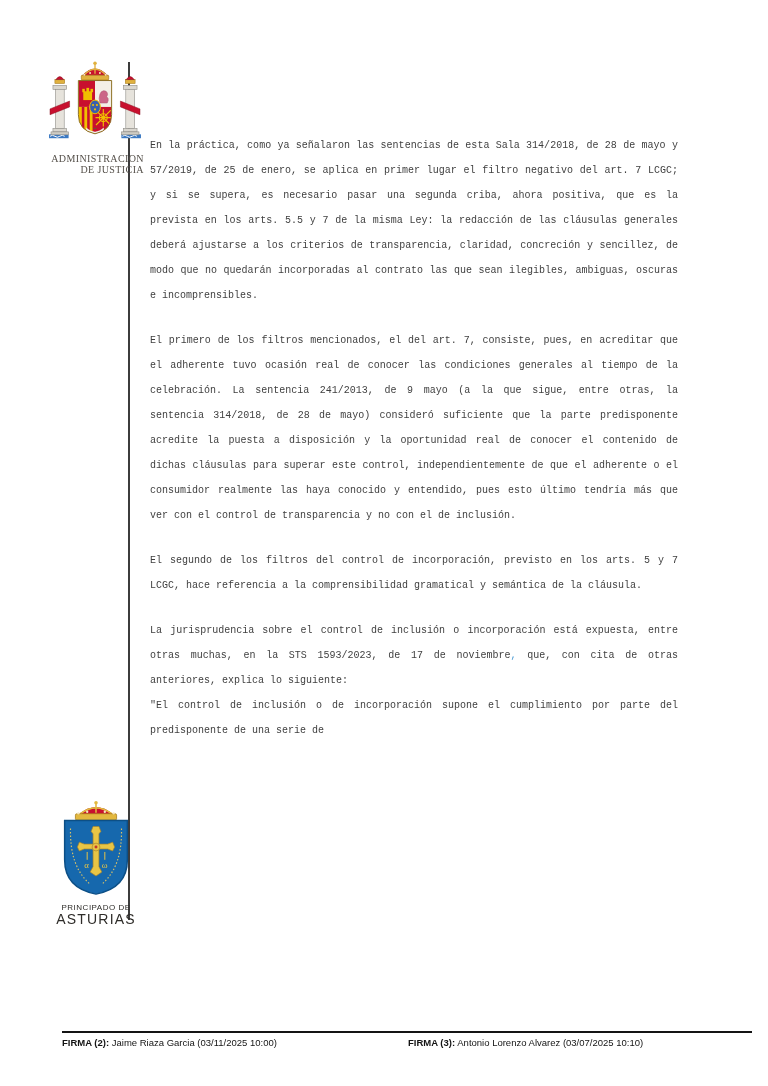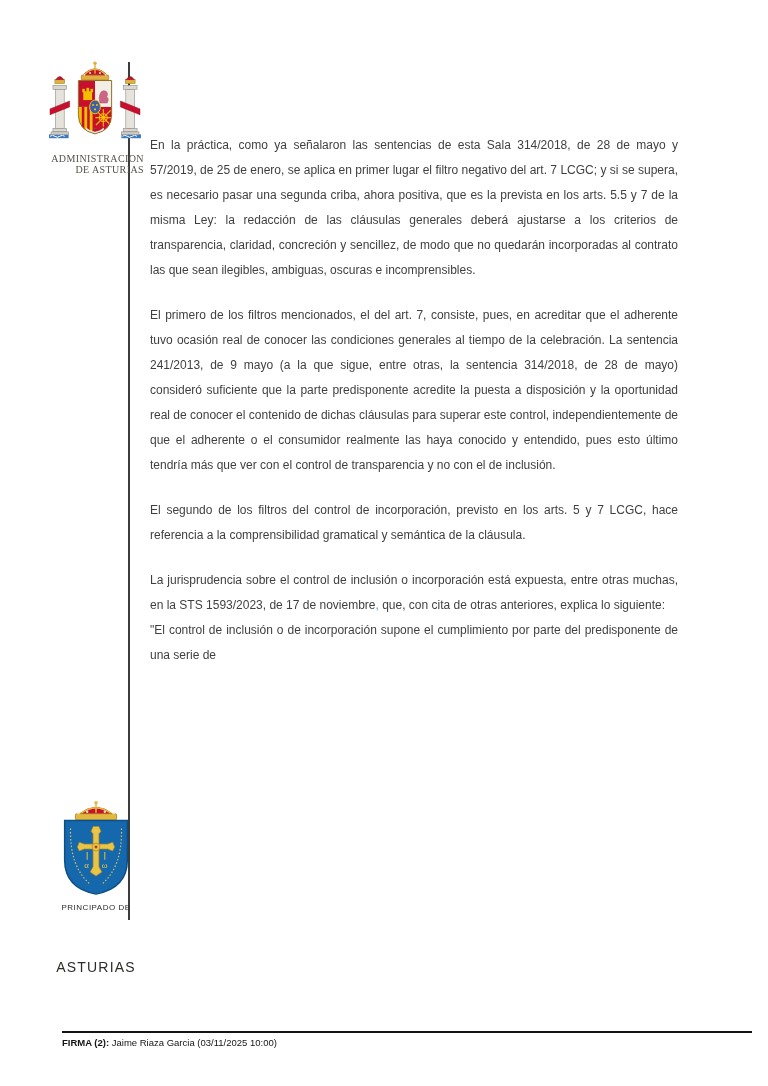--- a/index.html
+++ b/index.html
@@ -9,26 +9,26 @@
   
   .vrule{position:absolute;left:128px;top:62px;width:2px;height:858px;background:#3c3c3c;}
   .emblem{position:absolute;text-align:center;}
   .emblem-spain{left:46px;top:60px;width:98px;}
   .emblem-asturias{left:49px;top:801px;width:94px;}
   .caption-justice{margin-top:1px;font-family:"Liberation Serif",serif;font-size:10px;
         line-height:11px;color:#55504a;letter-spacing:.4px;text-align:right;}
   .caption-justice span{display:block;}
   .caption-asturias{margin-top:0;font-family:Liberation Sans, sans-serif;color:#2e2c29;}
   .caption-asturias .line1{display:block;font-size:8px;letter-spacing:.5px;line-height:9px;}
-  .caption-asturias .line2{display:block;font-size:14px;letter-spacing:1.2px;line-height:15px;margin-top:48px;}
+  .caption-asturias .line2{display:block;font-size:14px;letter-spacing:1.2px;line-height:15px;}
 
   
   .text-block{position:absolute;left:150px;top:133px;width:528px;}
-  .text-block p{margin:0 0 20px 0;font-family:Liberation Sans, sans-serif;
-        font-size:12px;line-height:25px;color:#3f3f3f;text-align:justify;}
+  .text-block p{margin:0 0 20px 0;font-family:Liberation Mono, monospace;
+        font-size:10px;line-height:25px;color:#3f3f3f;text-align:justify;}
   .text-block p.no-gap{margin-bottom:0;}
   .blue{color:#4d9cd3;}
 
   
   .footer-rule{position:absolute;left:62px;top:1031px;width:690px;height:2px;background:#141414;}
   .sig-grid{position:absolute;left:62px;top:1036px;width:690px;display:grid;
         grid-template-columns:346px 1fr;grid-auto-rows:13px;align-items:center;
         font-size:9.5px;color:#141414;}
   .sig b{font-weight:bold;}
 </style>
@@ -106,21 +106,21 @@
       </g>
       <path d="M33,21 H67 V56 Q67,72 50,75.5 Q33,72 33,56 Z" fill="none" stroke="#8a6d1f" stroke-width="1"></path>
 
       <ellipse cx="50" cy="48" rx="5.5" ry="7" fill="#3a5fae" stroke="#f1bf00" stroke-width="1"></ellipse>
       <circle cx="48" cy="46" r="1.1" fill="#f1bf00"></circle>
       <circle cx="52" cy="46" r="1.1" fill="#f1bf00"></circle>
       <circle cx="50" cy="50.5" r="1.1" fill="#f1bf00"></circle>
     </svg>
     <div class="caption-justice">
       <span>ADMINISTRACION</span>
-      <span>DE ASTURIAS</span>
+      <span>DE JUSTICIA</span>
     </div>
   </div>
 
   <div class="emblem emblem-asturias">
     <svg viewBox="0 0 90 100" width="92" height="98" aria-hidden="true">
 
       <path d="M27,14 Q45,-1 63,14 Z" fill="#c8102e" stroke="#8a1020" stroke-width=".6"></path>
       <path d="M29,13 Q45,1 61,13" stroke="#e3b83e" stroke-width="1.6" fill="none"></path>
       <path d="M45,12 L45,2" stroke="#e3b83e" stroke-width="1.6"></path>
       <circle cx="45" cy="1.8" r="1.8" fill="#e3b83e"></circle>
@@ -156,16 +156,17 @@
     <p>En la práctica, como ya señalaron las sentencias de esta Sala 314/2018, de 28 de mayo y 57/2019, de 25 de enero, se aplica en primer lugar el filtro negativo del art. 7 LCGC; y si se supera, es necesario pasar una segunda criba, ahora positiva, que es la prevista en los arts. 5.5 y 7 de la misma Ley: la redacción de las cláusulas generales deberá ajustarse a los criterios de transparencia, claridad, concreción y sencillez, de modo que no quedarán incorporadas al contrato las que sean ilegibles, ambiguas, oscuras e incomprensibles.</p>
     <p>El primero de los filtros mencionados, el del art. 7, consiste, pues, en acreditar que el adherente tuvo ocasión real de conocer las condiciones generales al tiempo de la celebración. La sentencia 241/2013, de 9 mayo (a la que sigue, entre otras, la sentencia 314/2018, de 28 de mayo) consideró suficiente que la parte predisponente acredite la puesta a disposición y la oportunidad real de conocer el contenido de dichas cláusulas para superar este control, independientemente de que el adherente o el consumidor realmente las haya conocido y entendido, pues esto último tendría más que ver con el control de transparencia y no con el de inclusión.</p>
     <p>El segundo de los filtros del control de incorporación, previsto en los arts. 5 y 7 LCGC, hace referencia a la comprensibilidad gramatical y semántica de la cláusula.</p>
     <p class="no-gap"><span>La jurisprudencia sobre el control de inclusión o incorporación está expuesta, entre otras muchas, en la STS 1593/2023, de 17 de noviembre</span><span class="blue">,</span><span> que, con cita de otras anteriores, explica lo siguiente:</span></p>
     <p>"El control de inclusión o de incorporación supone el cumplimiento por parte del predisponente de una serie de</p>
   </main>
 
   <div class="footer-rule"></div>
   <div class="sig-grid">
     <div class="sig"><b>FIRMA (2):</b> <span>Jaime Riaza Garcia (03/11/2025 10:00)</span></div>
+    <div class="sig"><b>FIRMA (3):</b> <span>Antonio Lorenzo Alvarez (03/07/2025 10:10)</span></div>
     <div></div>
   </div>
 
 </div>
 
 </body></html>

